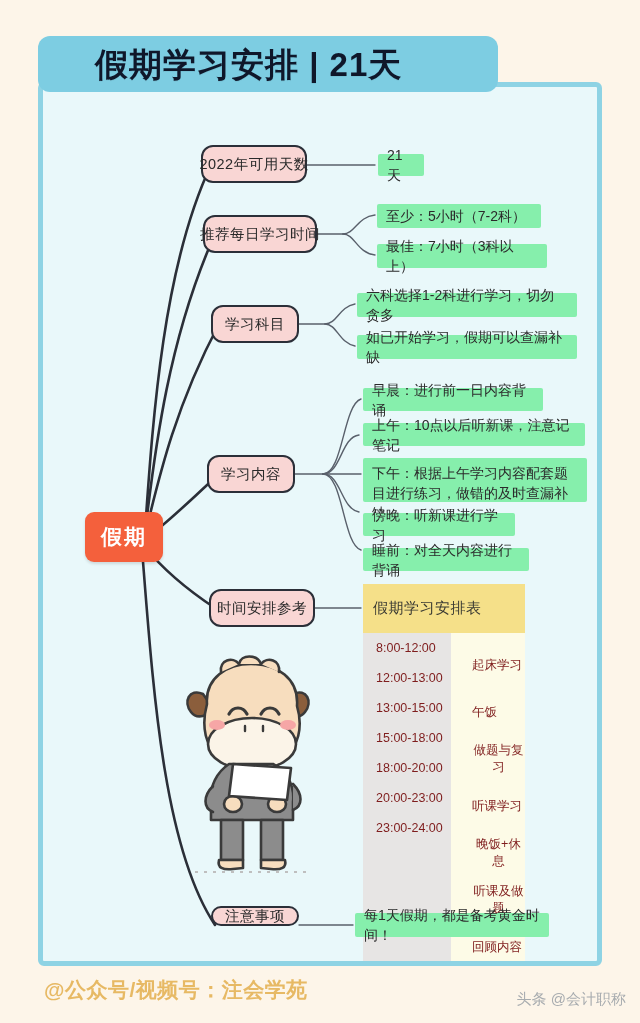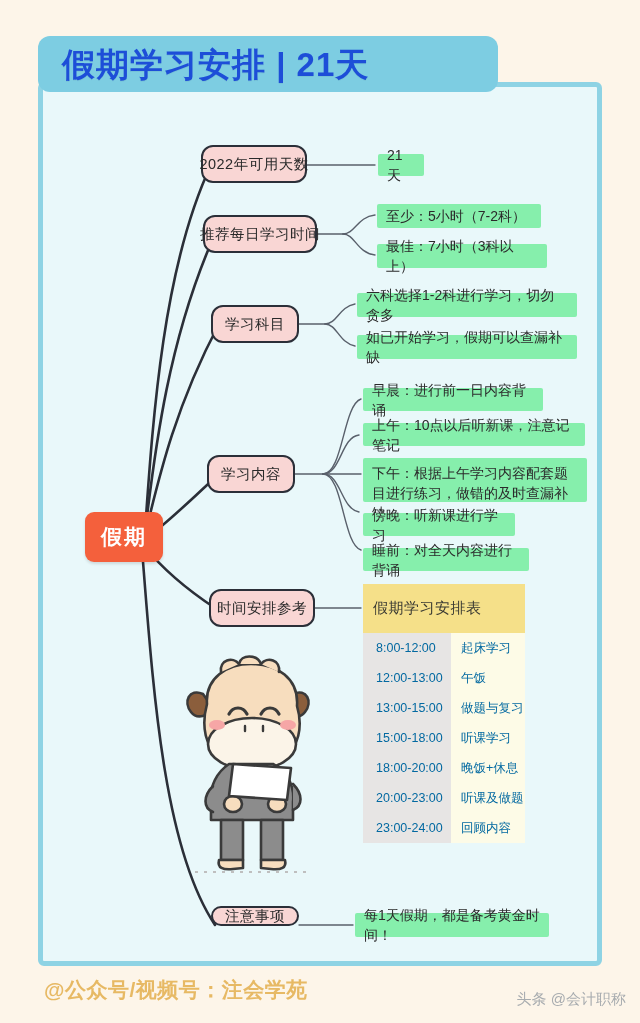--- a/index.html
+++ b/index.html
@@ -17,27 +17,28 @@
   .title-bar{
     position:absolute;left:38px;top:36px;width:460px;height:56px;
     background:#7DCDE2;
     border-radius:12px;
     display:flex;align-items:center;
     box-sizing:border-box;
     padding-left:24px;
     z-index:6;
   }
   .title-bar .title-text{
-    color:#1d4ed8;
+    color:#0f172a;
     font-size:33px;
     font-weight:bold;
     letter-spacing:1px;
     line-height:1;
     white-space:nowrap;
     text-shadow:0 1px 0 rgba(0,0,0,.05);
+    margin-left:33px;
   }
 
   
   .card{
     position:absolute;left:38px;top:82px;width:564px;height:884px;
     background:#E9F8FA;
     border:5px solid #8ED3E4;
     border-radius:6px;
     box-sizing:border-box;
     overflow:hidden;
@@ -117,26 +118,26 @@
     padding-left:10px;
     box-sizing:border-box;
     font-size:15px;color:#3A3A33;letter-spacing:.5px;
   }
   .sched-body{display:flex;}
   .sched-col{display:flex;flex-direction:column;}
   .sched-col.left{background:#E7E5E4;width:88px;}
   .sched-col.right{background:#FDFBE7;width:74px;}
   .sched-cell{
     height:30px;display:flex;align-items:center;
-    font-size:12.5px;color:#0369a1;
+    font-size:12.5px;color:#7f1d1d;
     box-sizing:border-box;
     text-align:center;
   }
   .sched-col.left .sched-cell{padding-left:13px;}
-  .sched-col.right .sched-cell{padding-left:10px;}
+  .sched-col.right .sched-cell{padding-left:21px;margin-top:17px;}
 
   
   .mascot{position:absolute;z-index:4;}
 </style>
 </head>
 <body>
 
 <div id="root-canvas">
 
   <div class="title-bar">

